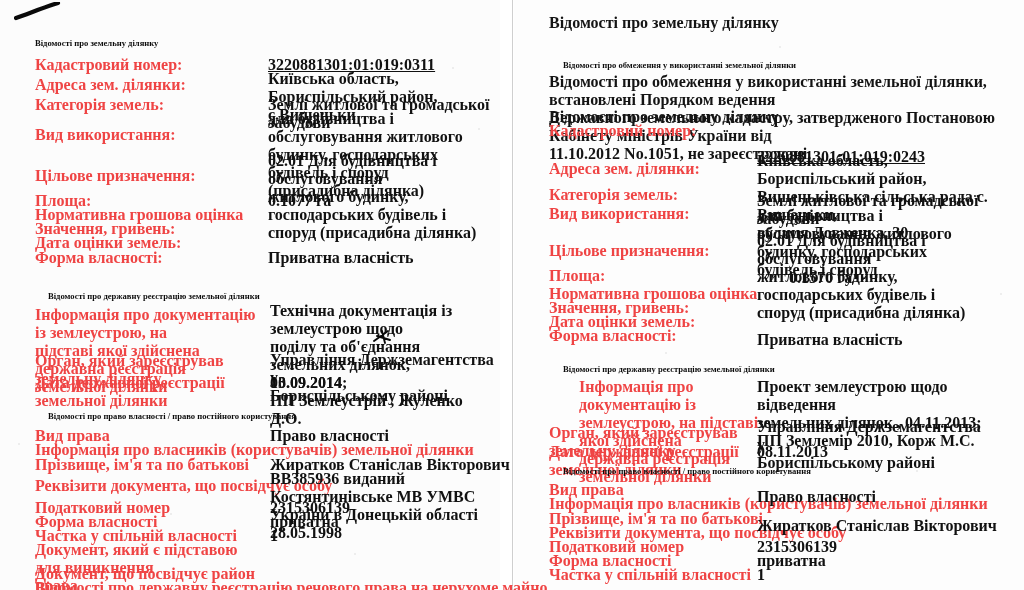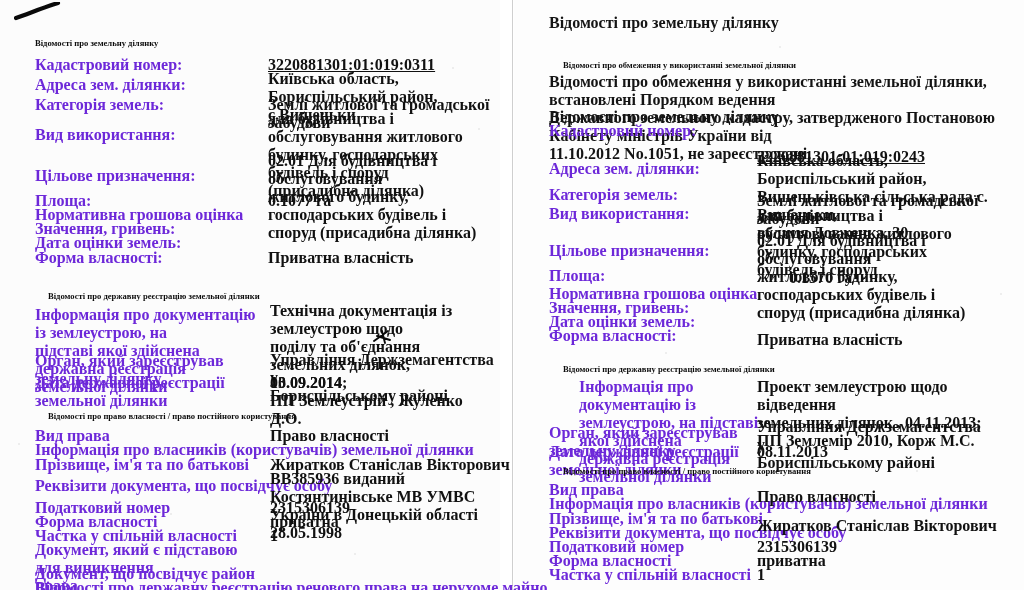--- a/index.html
+++ b/index.html
@@ -64,21 +64,21 @@
     position: absolute;
     left: 373px;
     top: 330px;
     width: 22px;
     height: 14px;
     pointer-events: none;
   }
   .hand-scribble svg { display:block; }
   .lbl {
     font-weight: 700;
-    color: #6d28d9;
+    color: #ef4444;
   }
   .val {
     font-weight: 700;
     color: #111111;
   }
   .plain {
     font-weight: 700;
     color: #141414;
   }
   .section-title {

